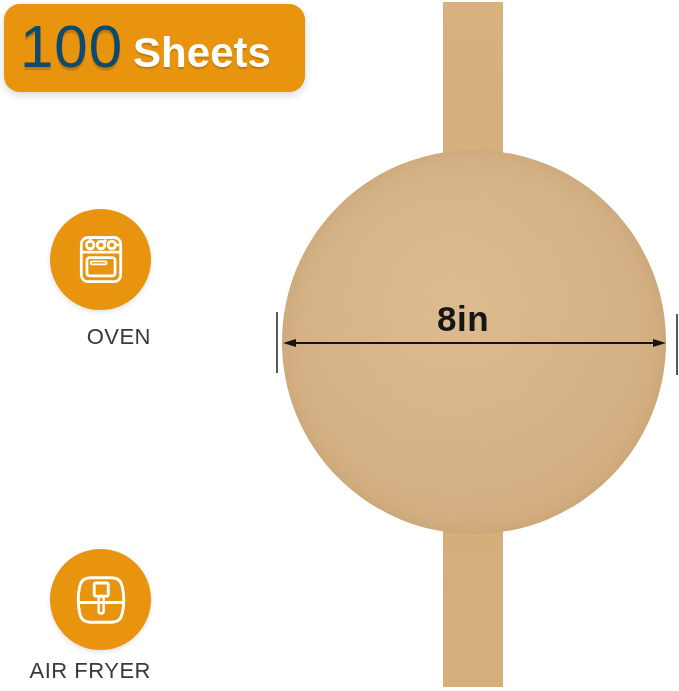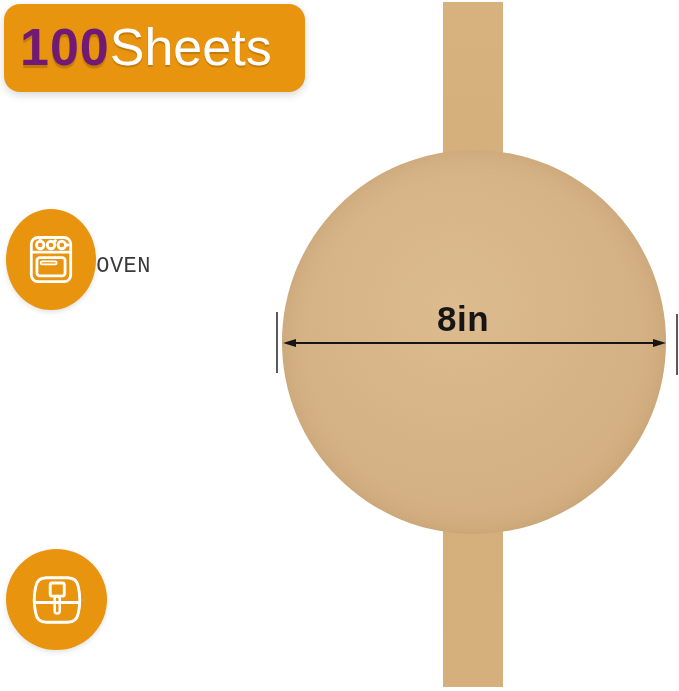--- a/index.html
+++ b/index.html
@@ -71,37 +71,37 @@
     left:4px;top:4px;
     width:301px;height:88px;
     background:#e8940f;
     border-radius:16px;
     box-shadow:0 3px 8px rgba(0,0,0,0.16);
     display:flex;align-items:baseline;
     padding-left:16px;box-sizing:border-box;
     z-index:4;
   }
   .badge .count{
-    font-size:52px;font-weight:bold;color:#701a75;
+    font-size:60px;font-weight:normal;color:#0c4a6e;
     line-height:86px;
     letter-spacing:1px;
     text-shadow:0 3px 1px rgba(150,90,0,0.45);
   }
   .badge .unit{
-    font-size:52px;font-weight:normal;color:#ffffff;
+    font-size:42px;font-weight:bold;color:#ffffff;
+    margin-left:10px;
     text-shadow:0 2px 1px rgba(150,90,0,0.45);
   }
 
   
   .feature{
     position:absolute;
     left:6px;width:145px;
-    display:flex;flex-direction:row;align-items:center;
+    display:flex;flex-direction:column;align-items:flex-end;
     z-index:4;
-    font-family:Liberation Mono, monospace;
   }
   .feature-oven{top:209px;}
   .feature-microwave{top:378px;}
   .feature-airfryer{top:549px;}
   .icon-circle{
     width:101px;height:101px;border-radius:50%;
     background:#e8940f;
     box-shadow:0 2px 5px rgba(0,0,0,0.12);
     display:flex;align-items:center;justify-content:center;
   }
@@ -156,15 +156,16 @@
 
   <div class="feature feature-airfryer">
     <div class="icon-circle">
       <svg viewBox="0 0 64 64" width="62" height="62" fill="none" stroke="#ffffff" stroke-width="3" stroke-linecap="round" stroke-linejoin="round">
         <path d="M 21 9 H 43 Q 52.5 9 54 18.5 Q 55.5 25 55.5 32 Q 55.5 39 54 45.5 Q 52.5 55 43 55 H 21 Q 11.5 55 10 45.5 Q 8.5 39 8.5 32 Q 8.5 25 10 18.5 Q 11.5 9 21 9 Z"></path>
         <line x1="10" y1="34.5" x2="54" y2="34.5"></line>
         <rect x="25" y="14.5" width="14.5" height="13.5" rx="2"></rect>
         <rect x="29.6" y="28" width="5.2" height="18" rx="2.6" stroke-width="2.6"></rect>
       </svg>
     </div>
+    <div class="feature-label">AIR FRYER</div>
   </div>
 
 </div>
 
 </body></html>

